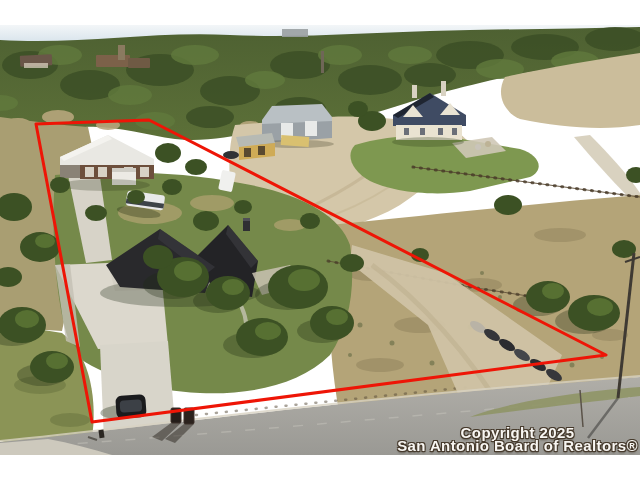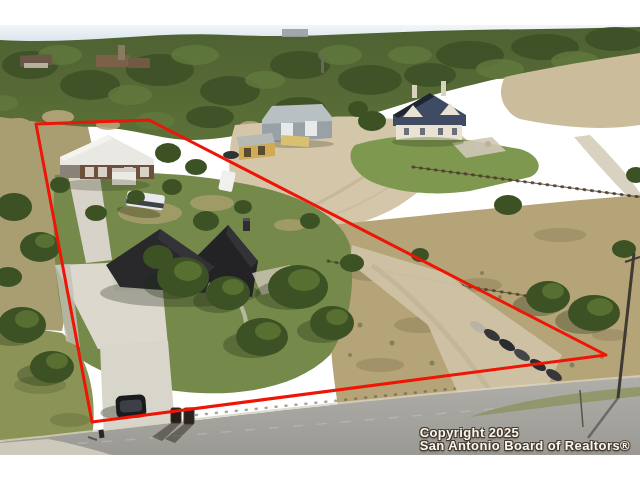--- a/index.html
+++ b/index.html
@@ -3,22 +3,22 @@
 <meta charset="utf-8">
 <style>
   html,body{margin:0;padding:0;background:#ffffff;}
   .frame{position:relative;width:640px;height:480px;background:#ffffff;overflow:hidden;
          font-family:"Liberation Sans",sans-serif;}
   .letterbox{position:absolute;left:0;width:640px;background:#ffffff;}
   .letterbox.top{top:0;height:25px;}
   .letterbox.bottom{top:455px;height:25px;}
   .photo{position:absolute;left:0;top:25px;width:640px;height:430px;overflow:hidden;}
   .photo svg{display:block;}
-  .watermark{position:absolute;right:10px;top:427px;text-align:left;
-    font-weight:bold;font-size:13px;line-height:12.5px;letter-spacing:.4px;
+  .watermark{position:absolute;right:2px;top:427px;text-align:center;
+    font-weight:bold;font-size:15px;line-height:12.5px;letter-spacing:.4px;
     color:#f8f6f2;
     text-shadow:-1px -1px 0 #45392b,1px -1px 0 #45392b,-1px 1px 0 #45392b,
                  1px 1px 0 #45392b,0 2px 2px rgba(40,30,15,.55);}
 </style>
 </head>
 <body>
 
 <div class="frame">
   <div class="letterbox top"></div>
 

